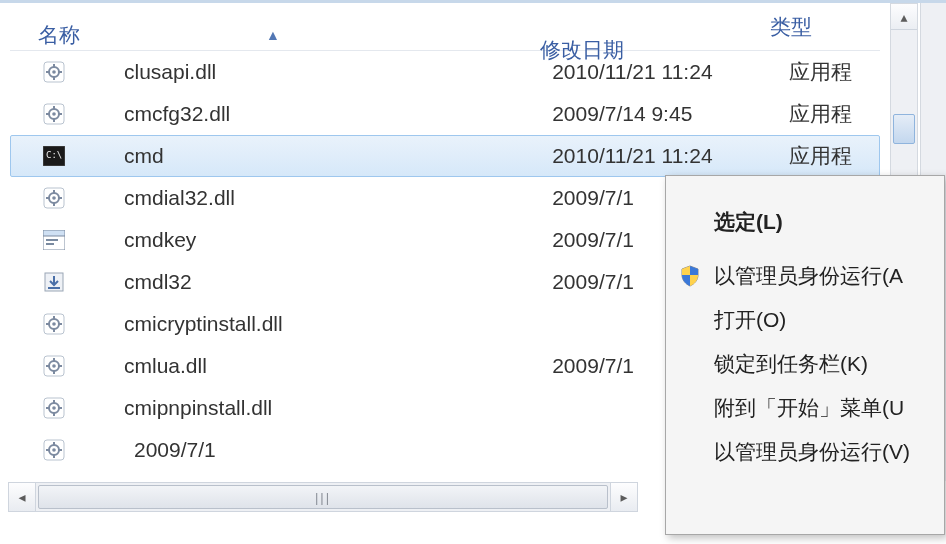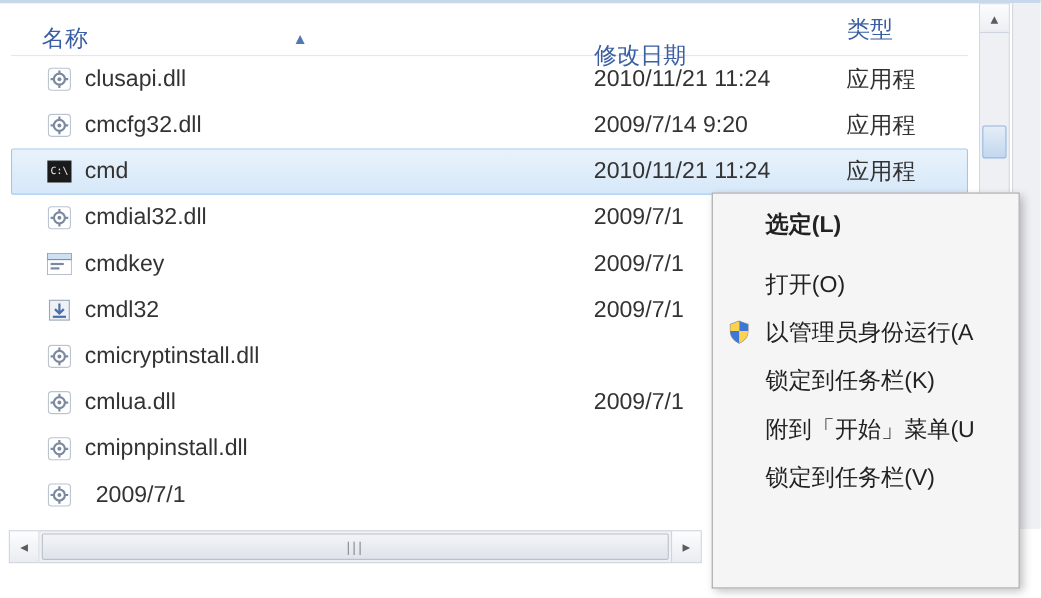--- a/index.html
+++ b/index.html
@@ -44,20 +44,21 @@
     display:inline-block;
     margin-left:180px;
   }
   .row {
     display: flex;
     align-items: center;
     height: 42px;
     font-size: 21px;
     color: #333;
     border: 1px solid transparent;
+    gap: 47px;
   }
   .row.selected {
     background: linear-gradient(#e9f2fb,#d6e8f9);
     border: 1px solid #9ec7ee;
     border-radius: 2px;
   }
   .row .icon {
     width: 26px;
     height: 26px;
     margin-left: 30px;
@@ -150,27 +151,27 @@
     background: linear-gradient(#f2f4f7,#dfe3ea);
     border:1px solid #b9c0cb;
     border-radius:2px;
     display:flex;align-items:center;justify-content:center;
     color:#8a8f98;letter-spacing:2px;font-size:13px;
   }
   
   .context-menu {
     position:absolute;
     top: 172px;
-    left: 647px;
+    left: 665px;
     width: 280px;
     min-height: 360px;
     background:#f5f5f5;
     border:1px solid #a7a7a7;
     box-shadow: 3px 3px 8px rgba(0,0,0,0.25);
-    padding: 6px 2px;
+    padding: 24px 2px;
   }
   .menu-item {
     display:flex;
     align-items:center;
     height:44px;
     padding-left: 46px;
     font-size:21px;
     color:#222;
     white-space:nowrap;
     position:relative;
@@ -224,21 +225,21 @@
               <circle cx="11" cy="11" r="1.8" fill="#7c8aa0"></circle>
               <g stroke="#7c8aa0" stroke-width="2">
                 <line x1="11" y1="3" x2="11" y2="6"></line>
                 <line x1="11" y1="16" x2="11" y2="19"></line>
                 <line x1="3" y1="11" x2="6" y2="11"></line>
                 <line x1="16" y1="11" x2="19" y2="11"></line>
               </g>
             </svg>
           </span>
           <span class="name">cmcfg32.dll</span>
-          <span class="date">2009/7/14 9:20</span>
+          <span class="date">2009/7/14 9:45</span>
           <span class="type">应用程</span>
         </div>
         <div class="row selected">
           <span class="icon">
             <svg width="22" height="20">
               <rect x="0" y="0" width="22" height="20" fill="#1a1a1a" stroke="#555"></rect>
               <text x="3" y="12" fill="#eee" font-size="9" font-family="monospace">C:\</text>
             </svg>
           </span>
           <span class="name">cmd</span>
@@ -376,38 +377,38 @@
     </div>
     <div class="harrow">▸</div>
   </div>
 
   <div class="context-menu">
     <div class="menu-item bold">
       <span>选定(L)</span>
     </div>
     <div style="height:10px"></div>
     <div class="menu-item">
-      <span>打开(O)</span>
-    </div>
-    <div class="menu-item">
       <span class="mi-icon">
         <svg width="24" height="24" viewBox="0 0 24 24">
           <path d="M12 2 L20 5 V11 C20 16 16.5 20 12 22 C7.5 20 4 16 4 11 V5 Z" fill="#fff" stroke="#888" stroke-width="1"></path>
           <path d="M12 2 L20 5 V11 H12 Z" fill="#3b78d8"></path>
           <path d="M4 5 L12 2 V11 H4 Z" fill="#ffd24d"></path>
           <path d="M12 11 H20 C20 16 16.5 20 12 22 Z" fill="#ffd24d"></path>
           <path d="M12 11 V22 C7.5 20 4 16 4 11 Z" fill="#3b78d8"></path>
         </svg>
       </span>
       <span>以管理员身份运行(A</span>
     </div>
     <div class="menu-item">
+      <span>打开(O)</span>
+    </div>
+    <div class="menu-item">
       <span>锁定到任务栏(K)</span>
     </div>
     <div class="menu-item">
       <span>附到「开始」菜单(U</span>
     </div>
     <div class="menu-item">
-      <span>锁定到任务栏(V)</span>
+      <span>以管理员身份运行(V)</span>
     </div>
     <div style="height:16px"></div>
   </div>
 </div>
 
 </body></html>

